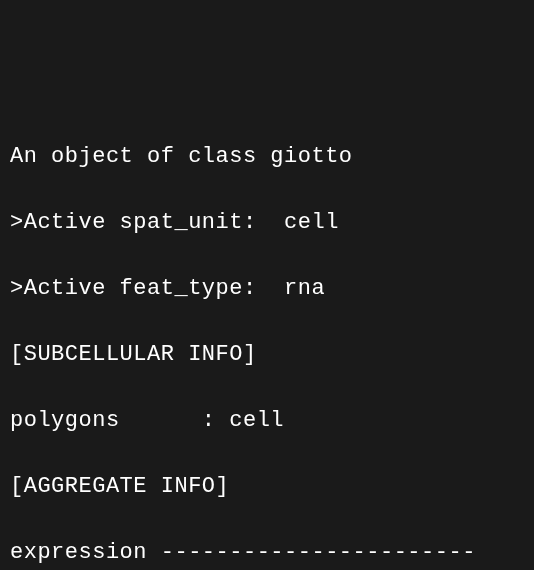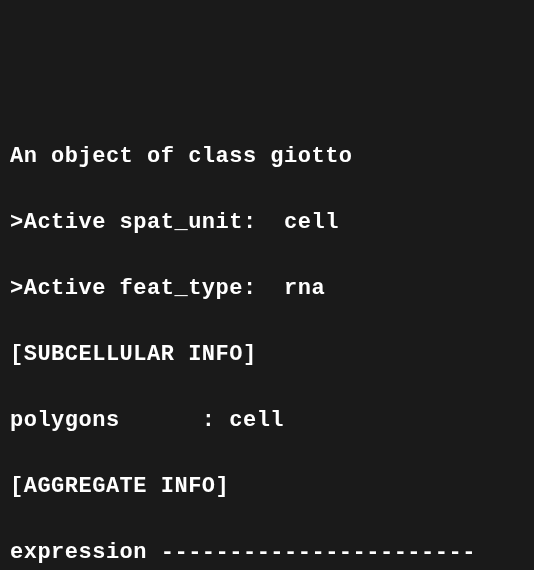--- a/index.html
+++ b/index.html
@@ -1,19 +1,18 @@
 <!DOCTYPE html>
 <html><head>
   <meta charset="utf-8">
   <style>
     * {
       margin: 0;
       padding: 0;
       box-sizing: border-box;
-      font-weight: bold;
     }
     body {
       background-color: #1a1a1a;
       color: #ffffff;
       font-family: 'Courier New', Courier, monospace;
       font-size: 22px;
       line-height: 1.5;
       padding: 8px 10px;
       width: 534px;
       height: 570px;

